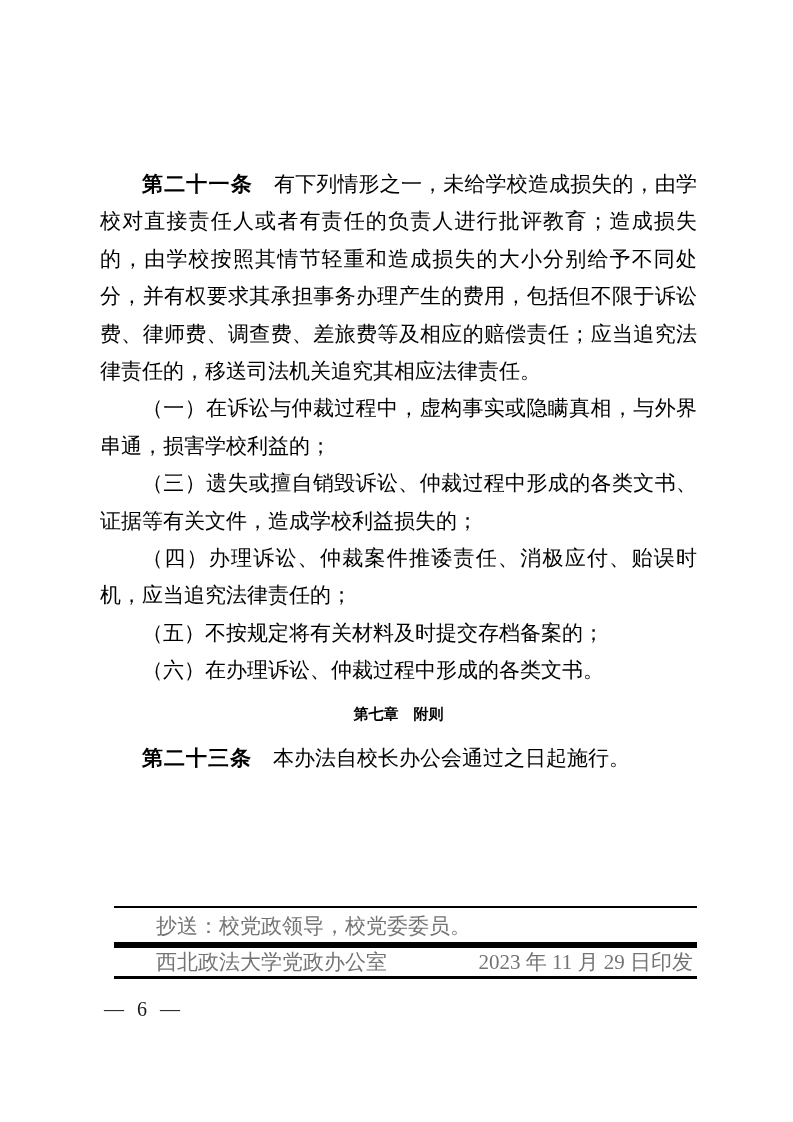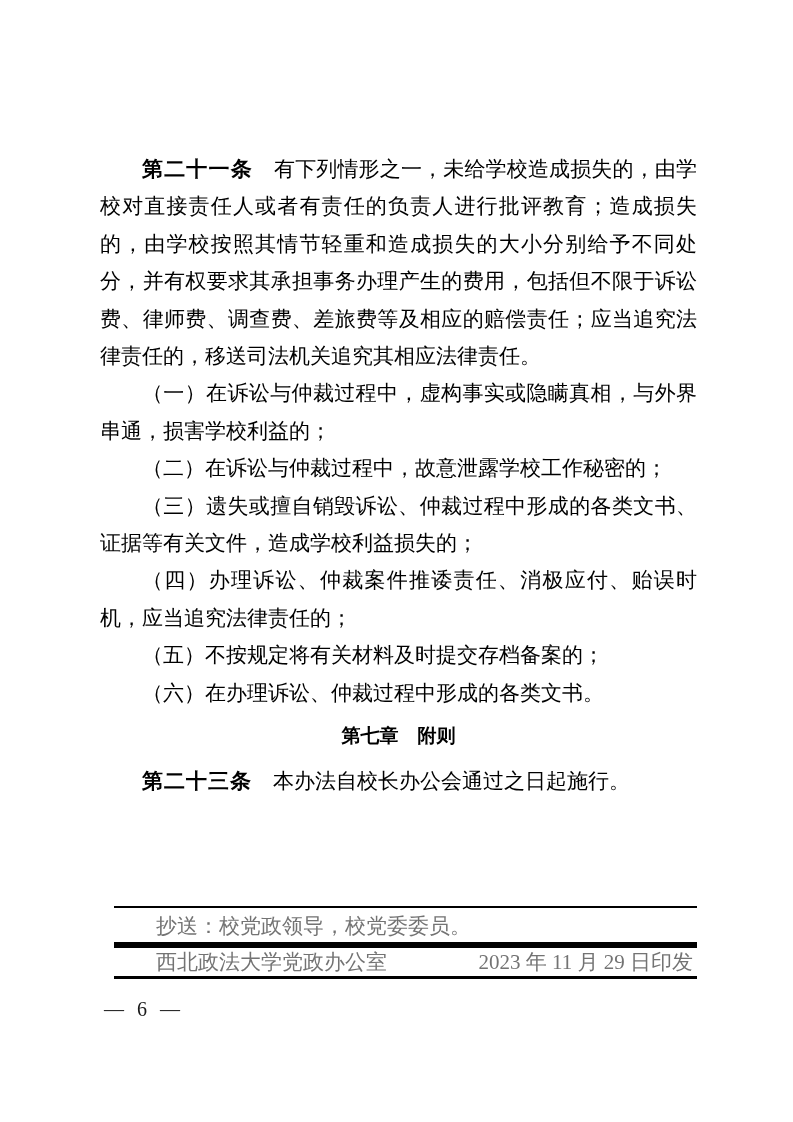--- a/index.html
+++ b/index.html
@@ -15,35 +15,36 @@
     box-sizing: border-box;
     padding: 150px 96px 0 100px;
     font-family: "Liberation Serif", serif;
     color: #000000;
     overflow: hidden;
   }
   .body-text {
     font-size: 21px;
     line-height: 37.4px;
     text-align: justify;
+    margin-top: 15px;
   }
   p.para {
     margin: 0;
     text-indent: 2em;
   }
   .hei {
     font-family: "Liberation Sans", sans-serif;
     font-weight: 700;
     letter-spacing: 1px;
   }
   .chapter {
     margin: 5px 0 7px 0;
     text-align: center;
     text-indent: 0;
-    font-size: 19px;
+    font-size: 15px;
     font-weight: 700;
     font-family: "Liberation Sans", sans-serif;
     line-height: 37.4px;
   }
   footer {
     position: absolute;
     left: 114px;
     right: 96px;
     top: 906px;
     font-size: 21px;
@@ -79,21 +80,20 @@
 </head>
 <body>
 
 <div class="sheet">
 
   <main class="body-text">
 
     <p class="para"><span class="hei">第二十一条</span><span>　有下列情形之一，未给学校造成损失的，由学校对直接责任人或者有责任的负责人进行批评教育；造成损失的，由学校按照其情节轻重和造成损失的大小分别给予不同处分，并有权要求其承担事务办理产生的费用，包括但不限于诉讼费、律师费、调查费、差旅费等及相应的赔偿责任；应当追究法律责任的，移送司法机关追究其相应法律责任。</span></p>
 
     <p class="para">（一）在诉讼与仲裁过程中，虚构事实或隐瞒真相，与外界串通，损害学校利益的；</p>
-    <p class="para">（二）在诉讼与仲裁过程中，故意泄露学校工作秘密的；</p>
     <p class="para">（三）遗失或擅自销毁诉讼、仲裁过程中形成的各类文书、证据等有关文件，造成学校利益损失的；</p>
     <p class="para">（四）办理诉讼、仲裁案件推诿责任、消极应付、贻误时机，应当追究法律责任的；</p>
     <p class="para">（五）不按规定将有关材料及时提交存档备案的；</p>
     <p class="para">（六）在办理诉讼、仲裁过程中形成的各类文书。</p>
 
     <h2 class="chapter">第七章　附则</h2>
 
 
     <p class="para"><span class="hei">第二十三条</span><span>　本办法自校长办公会通过之日起施行。</span></p>
 

